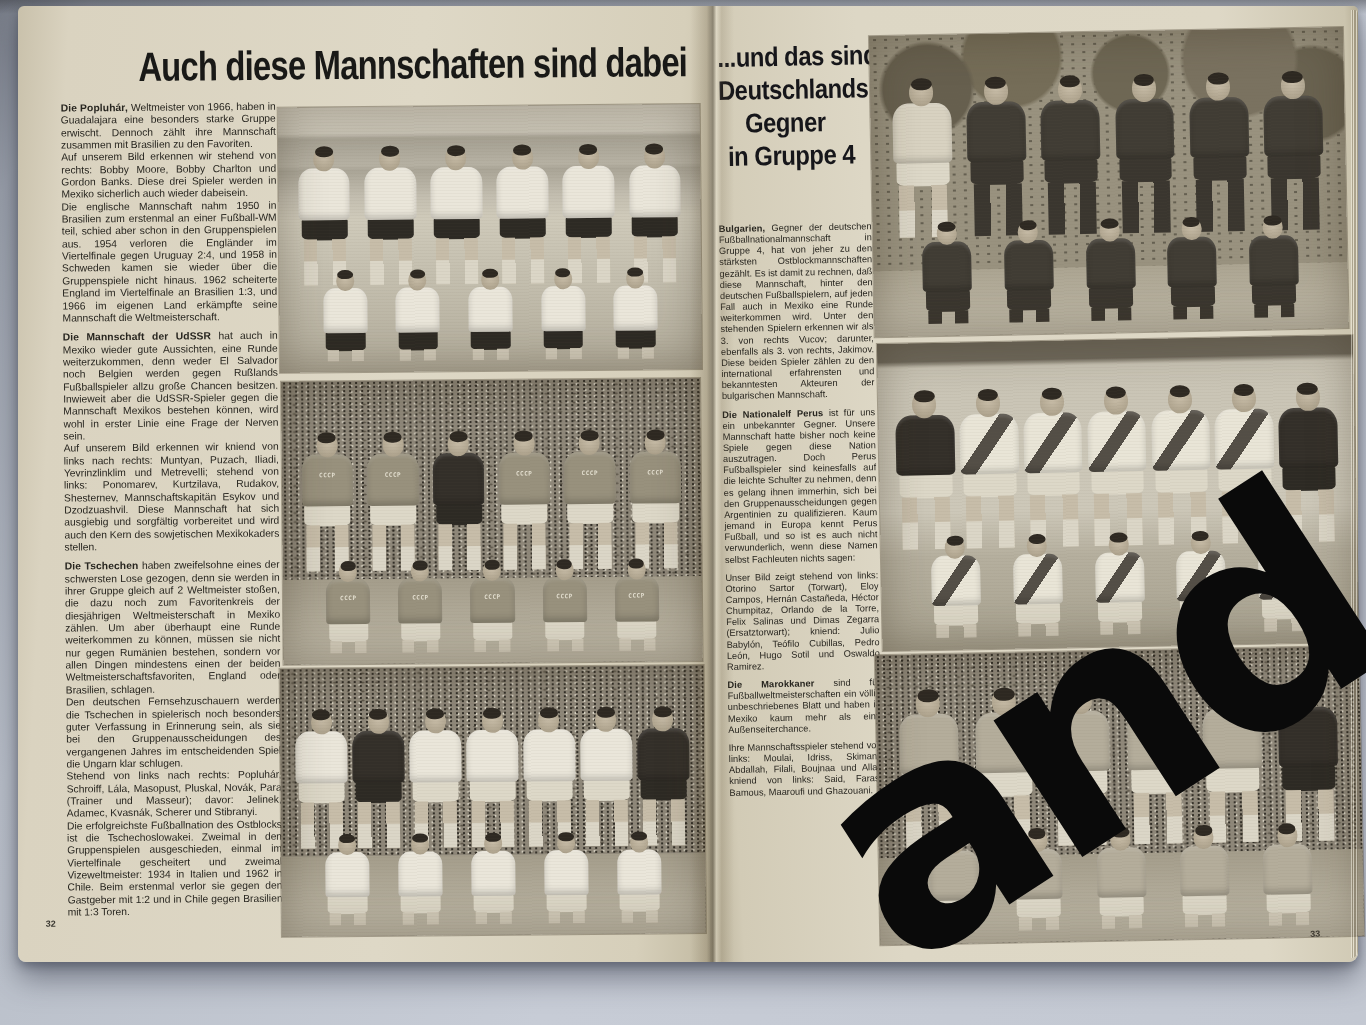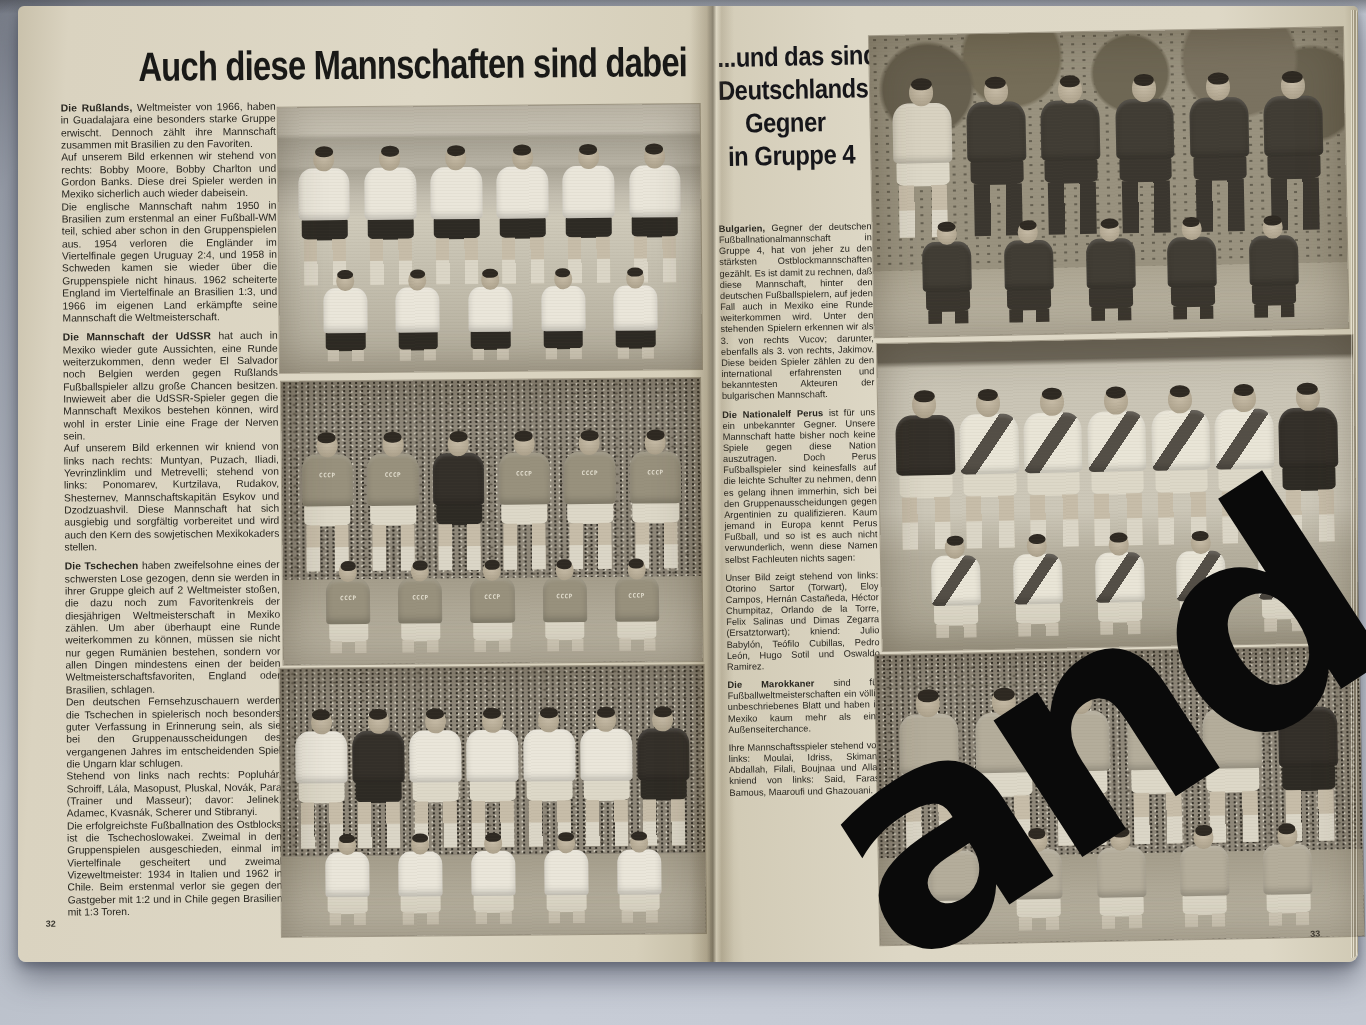--- a/index.html
+++ b/index.html
@@ -141,21 +141,21 @@
 </head>
 <body>
 
 <div class="scene">
   <div class="spread">
 
     <div class="page page-left">
       <div class="rot-left">
         <h1 class="headline-left">Auch diese Mannschaften sind dabei</h1>
         <div class="col col-left">
-            <p><b>Die Rußlands, </b>Weltmeister von 1966, haben in Guadalajara eine besonders starke Gruppe erwischt. Dennoch zählt ihre Mannschaft zusammen mit Brasilien zu den Favoriten.</p>
+            <p><b>Die Popluhár, </b>Weltmeister von 1966, haben in Guadalajara eine besonders starke Gruppe erwischt. Dennoch zählt ihre Mannschaft zusammen mit Brasilien zu den Favoriten.</p>
             <p>Auf unserem Bild erkennen wir stehend von rechts: Bobby Moore, Bobby Charlton und Gordon Banks. Diese drei Spieler werden in Mexiko sicherlich auch wieder dabeisein.</p>
             <p>Die englische Mannschaft nahm 1950 in Brasilien zum erstenmal an einer Fußball-WM teil, schied aber schon in den Gruppenspielen aus. 1954 verloren die Engländer im Viertelfinale gegen Uruguay 2:4, und 1958 in Schweden kamen sie wieder über die Gruppenspiele nicht hinaus. 1962 scheiterte England im Viertelfinale an Brasilien 1:3, und 1966 im eigenen Land erkämpfte seine Mannschaft die Weltmeisterschaft.</p>
             <p class="gap"><b>Die Mannschaft der UdSSR </b>hat auch in Mexiko wieder gute Aussichten, eine Runde weiterzukommen, denn weder El Salvador noch Belgien werden gegen Rußlands Fußballspieler allzu große Chancen besitzen. Inwieweit aber die UdSSR-Spieler gegen die Mannschaft Mexikos bestehen können, wird wohl in erster Linie eine Frage der Nerven sein.</p>
             <p>Auf unserem Bild erkennen wir kniend von links nach rechts: Muntyan, Puzach, Iliadi, Yevrinzlinklim und Metrevelli; stehend von links: Ponomarev, Kurtzilava, Rudakov, Shesternev, Mannschaftskapitän Esykov und Dzodzuashvil. Diese Mannschaft hat sich ausgiebig und sorgfältig vorbereitet und wird auch den Kern des sowjetischen Mexikokaders stellen.</p>
             <p class="gap"><b>Die Tschechen </b>haben zweifelsohne eines der schwersten Lose gezogen, denn sie werden in ihrer Gruppe gleich auf 2 Weltmeister stoßen, die dazu noch zum Favoritenkreis der diesjährigen Weltmeisterschaft in Mexiko zählen. Um aber überhaupt eine Runde weiterkommen zu können, müssen sie nicht nur gegen Rumänien bestehen, sondern vor allen Dingen mindestens einen der beiden Weltmeisterschaftsfavoriten, England oder Brasilien, schlagen.</p>
             <p>Den deutschen Fernsehzuschauern werden die Tschechen in spielerisch noch besonders guter Verfassung in Erinnerung sein, als sie bei den Gruppenausscheidungen des vergangenen Jahres im entscheidenden Spiel die Ungarn klar schlugen.</p>
             <p>Stehend von links nach rechts: Popluhár, Schroiff, Lála, Masopust, Pluskal, Novák, Para (Trainer und Masseur); davor: Jelinek, Adamec, Kvasnák, Scherer und Stibranyi.</p>
             <p>Die erfolgreichste Fußballnation des Ostblocks ist die Tschechoslowakei. Zweimal in den Gruppenspielen ausgeschieden, einmal im Viertelfinale gescheitert und zweimal Vizeweltmeister: 1934 in Italien und 1962 in Chile. Beim erstenmal verlor sie gegen den Gastgeber mit 1:2 und in Chile gegen Brasilien mit 1:3 Toren.</p>
           </div>
         <div class="photo bg-stand" style="left:263px; top:101px; width:422px; height:265px;">

